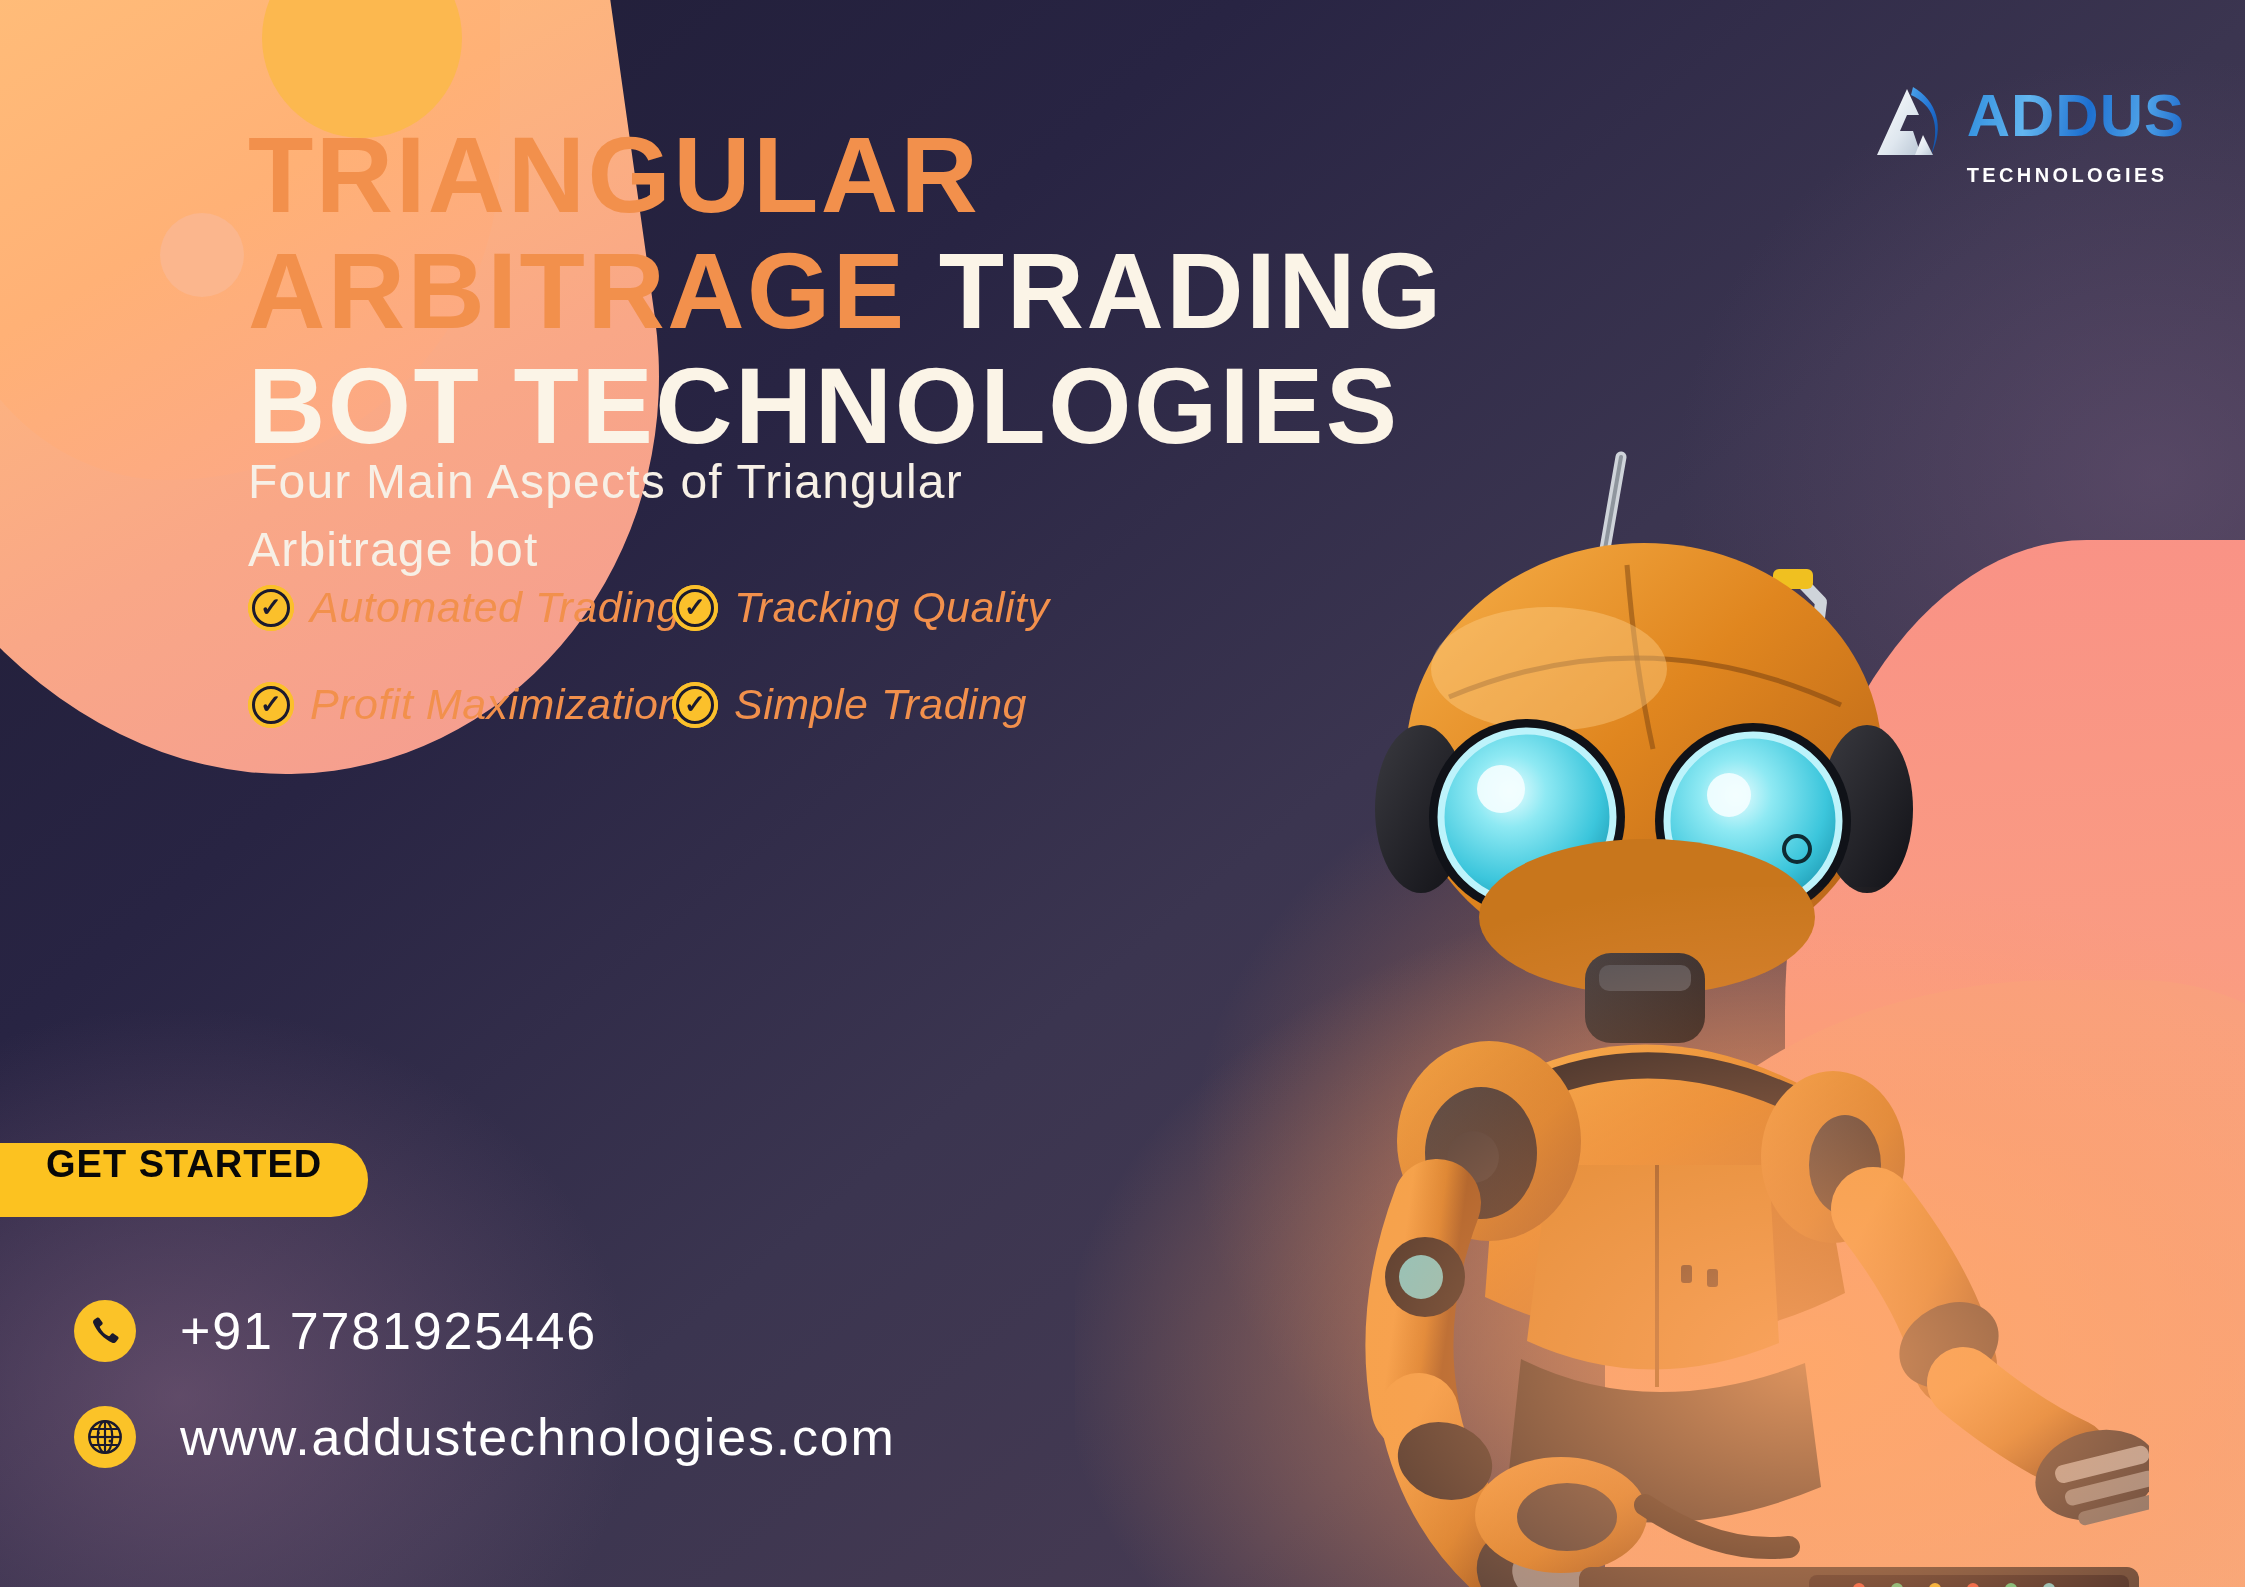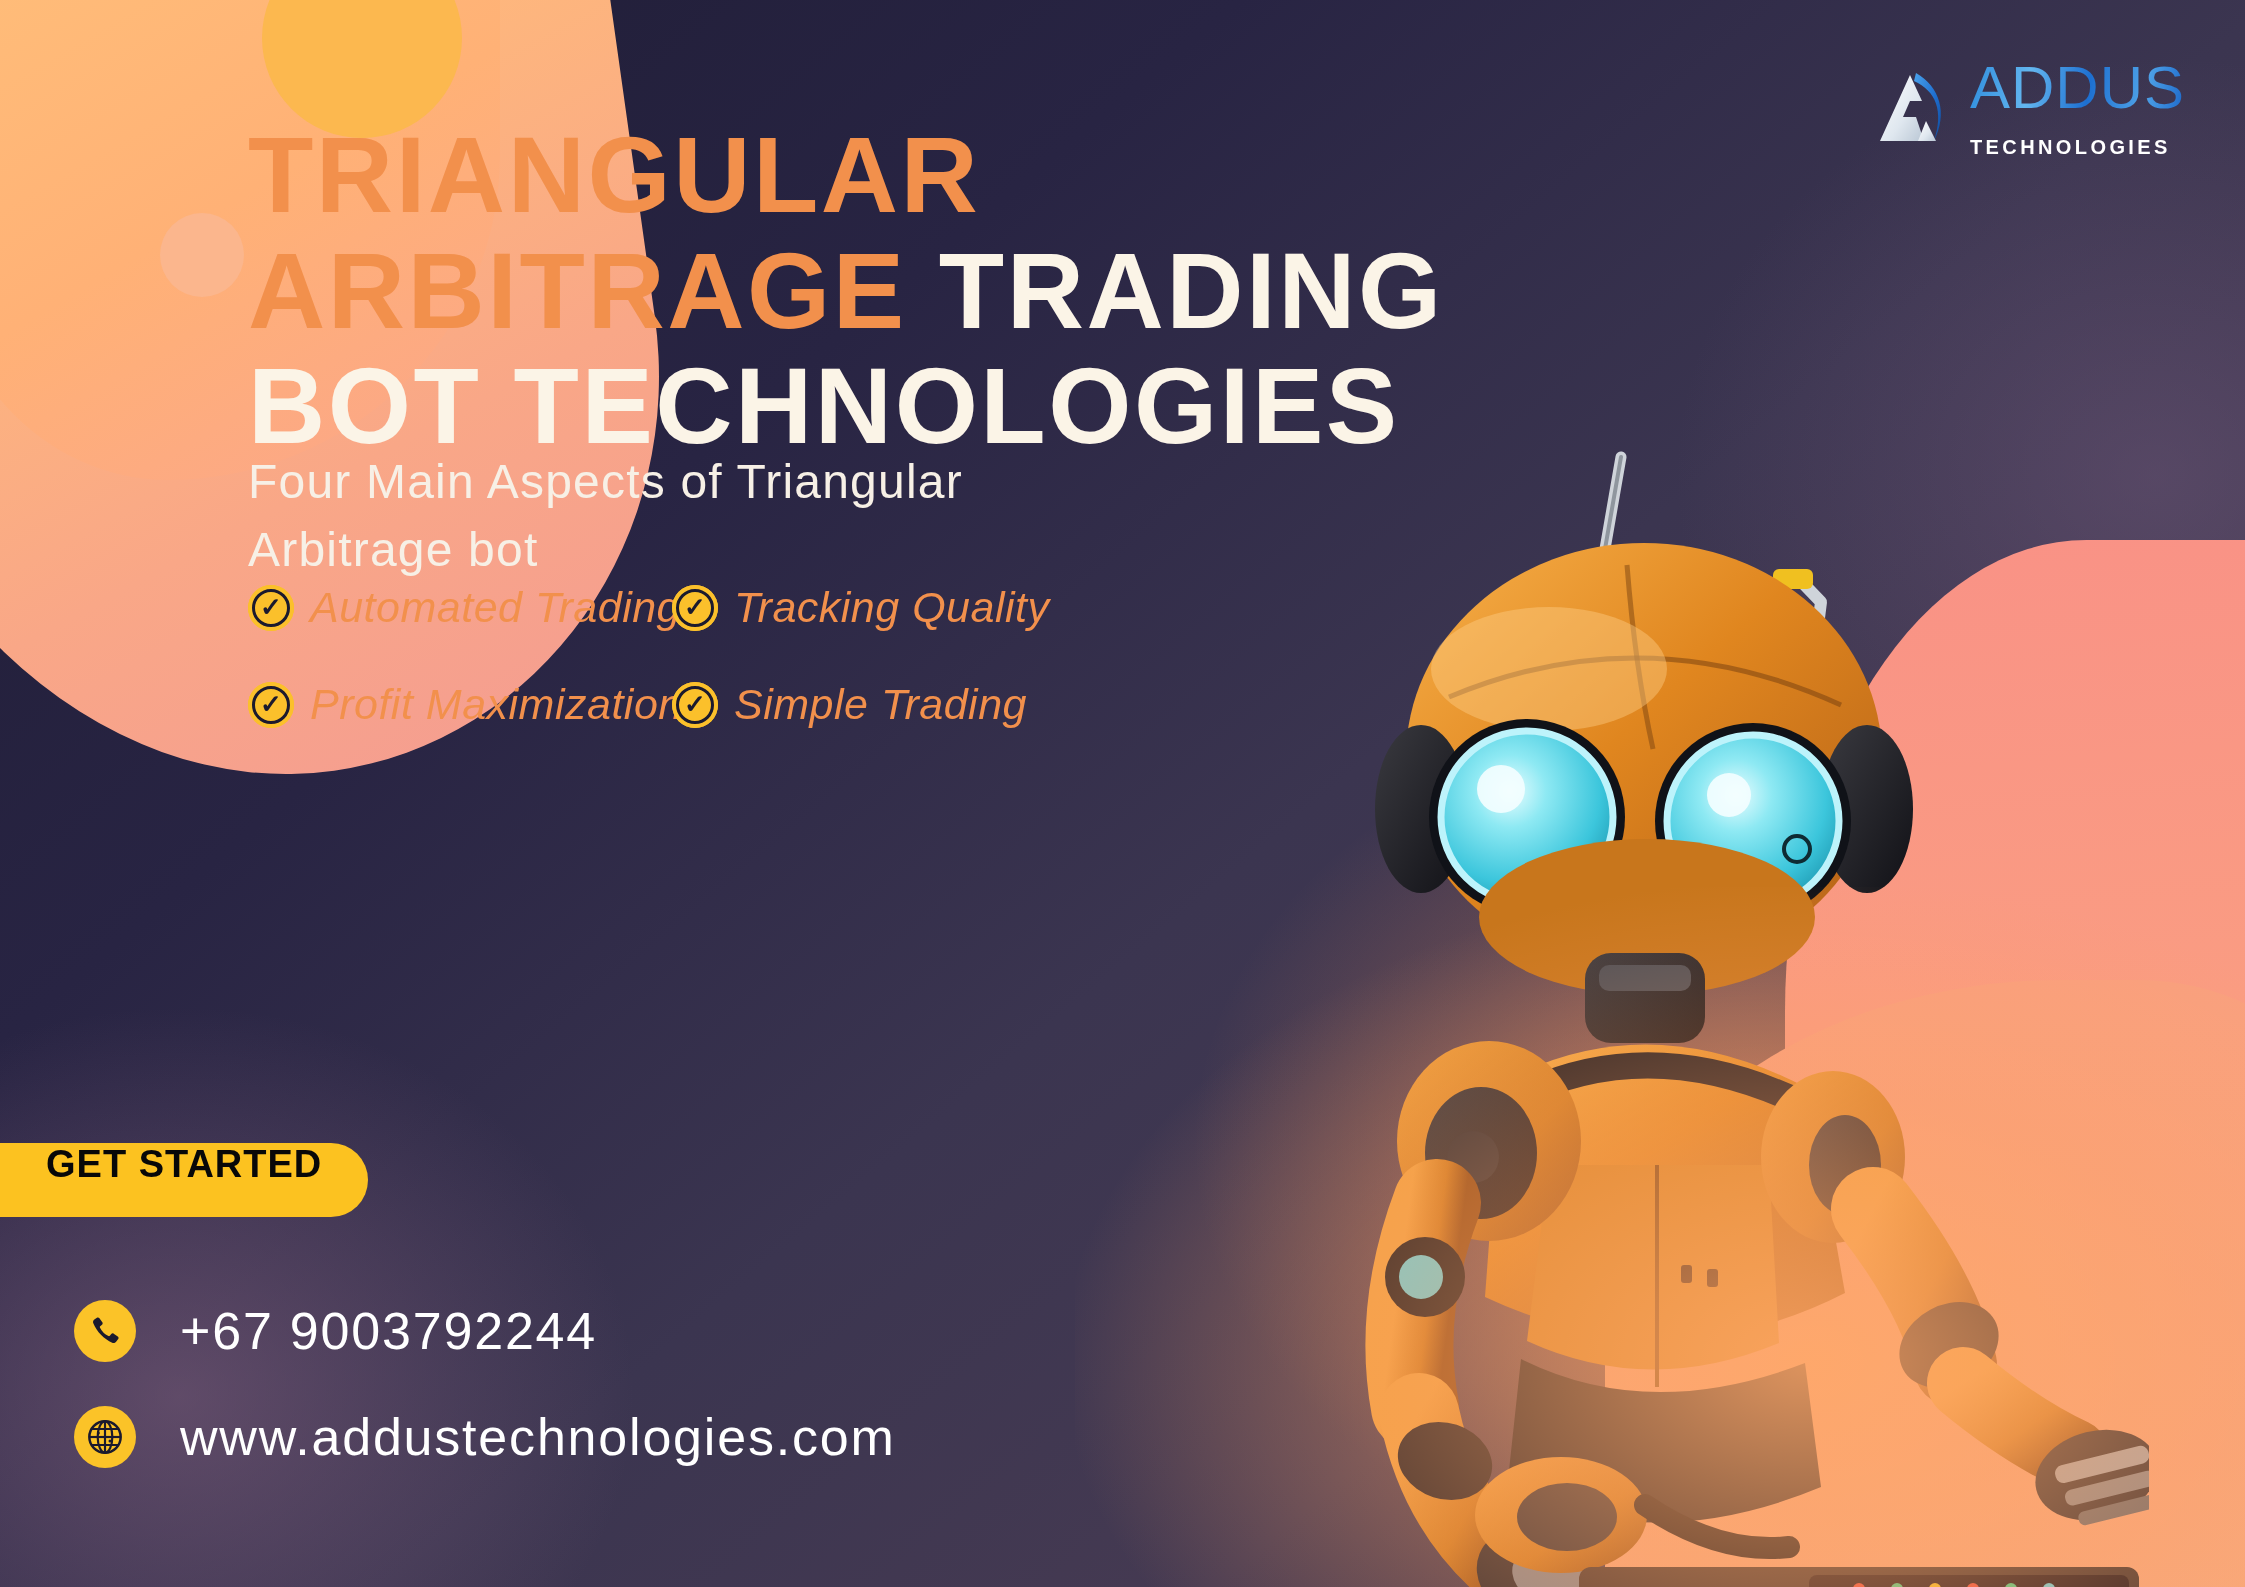--- a/index.html
+++ b/index.html
@@ -67,24 +67,25 @@
   }
 
   
   .logo {
     position:absolute; right:60px; top:58px;
     display:flex; align-items:center; gap:14px;
   }
   .logo-mark { width:86px; height:86px; position:relative; flex:0 0 auto; }
   .logo-text { display:flex; flex-direction:column; line-height:1; }
   .logo-name {
-    font-size:60px; font-weight:normal; letter-spacing:1px;
+    font-size:60px; font-weight:bold; letter-spacing:1px;
     background:linear-gradient(100deg,#2f8ddd 0%, #63b6ef 28%, #1d6fd0 55%, #4fa3e8 80%, #1b66c9 100%);
     -webkit-background-clip:text; background-clip:text; color:transparent;
     font-stretch:condensed;
+    margin-top:28px;
   }
   .logo-sub {
     font-size:20px; font-weight:bold; color:#ffffff;
     letter-spacing:3.4px; margin-top:19px;
   }
 
   
   .headline {
     position:absolute; left:248px; top:118px;
     width:1180px;
@@ -368,21 +369,21 @@
   </button>
 
   <div class="contact">
 
     <div class="contact-row">
       <span class="c-icon">
         <svg width="36" height="36" viewBox="0 0 24 24">
           <path d="M6.6 3.2c.5-.4 1.3-.3 1.7.3l1.9 2.7c.4.5.3 1.2-.2 1.6l-1.2 1c-.3.2-.4.6-.2.9a12 12 0 0 0 5.7 5.7c.3.2.7.1.9-.2l1-1.2c.4-.5 1.1-.6 1.6-.2l2.7 1.9c.6.4.7 1.2.3 1.7l-1.4 1.7c-.6.8-1.7 1.1-2.6.7C11.5 17.6 6.4 12.5 4.2 6.9c-.4-.9-.1-2 .7-2.6z" fill="#1b1a2e"></path>
         </svg>
       </span>
-      <span class="contact-text">+67 9003792244</span>
+      <span class="contact-text">+91 7781925446</span>
     </div>
 
     <div class="contact-row">
       <span class="c-icon">
         <svg width="40" height="40" viewBox="0 0 24 24">
           <circle cx="12" cy="12" r="9.4" fill="none" stroke="#1b1a2e" stroke-width="1.5"></circle>
           <ellipse cx="12" cy="12" rx="4.4" ry="9.4" fill="none" stroke="#1b1a2e" stroke-width="1.3"></ellipse>
           <line x1="2.6" y1="12" x2="21.4" y2="12" stroke="#1b1a2e" stroke-width="1.3"></line>
           <path d="M4.1 7.2h15.8M4.1 16.8h15.8" stroke="#1b1a2e" stroke-width="1.2" fill="none"></path>
           <line x1="12" y1="2.6" x2="12" y2="21.4" stroke="#1b1a2e" stroke-width="1.3"></line>

